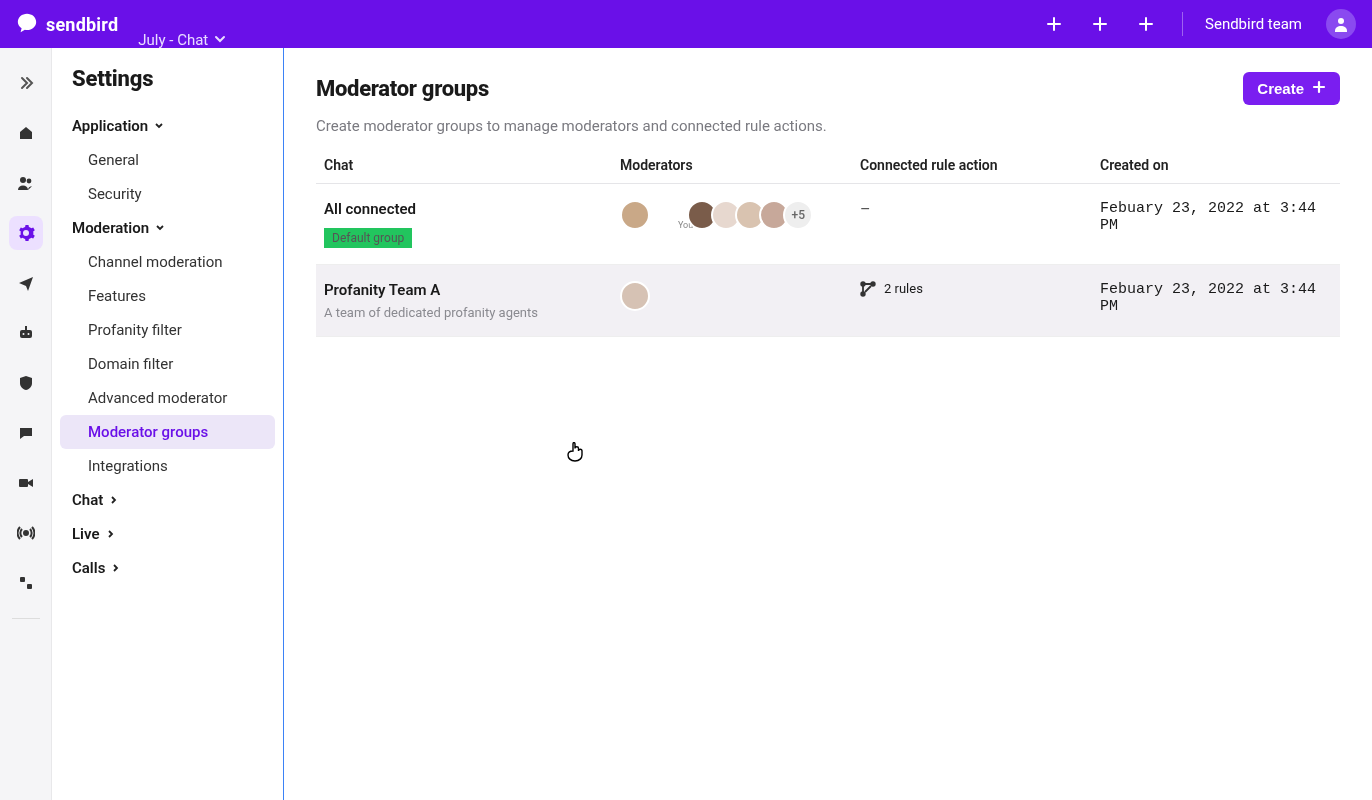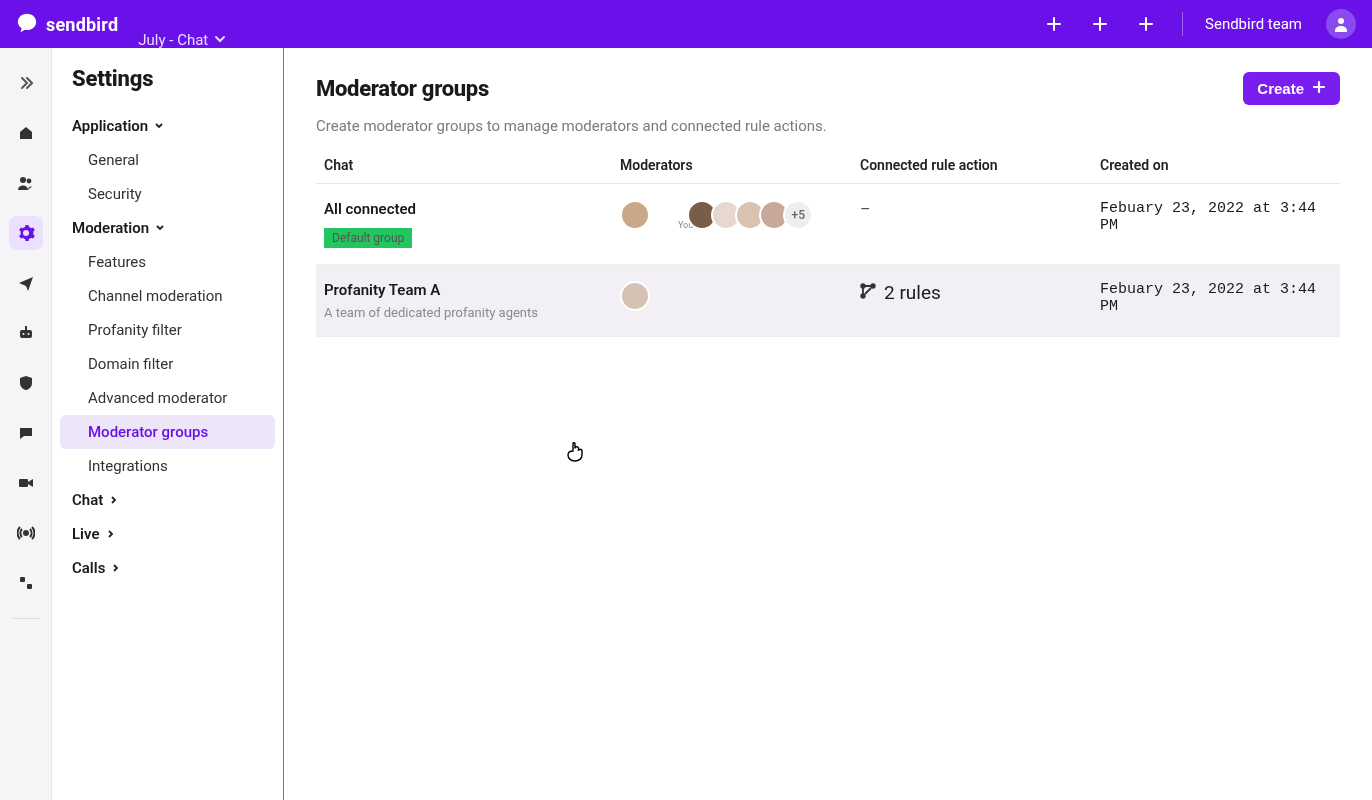--- a/index.html
+++ b/index.html
@@ -85,21 +85,21 @@
   }
   .avatars { display: flex; align-items: flex-start; }
   .av {
     width: 30px; height: 30px; border-radius: 50%; background: #d7c9b8;
     border: 2px solid #fff; margin-left: -6px; display: flex; align-items: center; justify-content: center;
   }
   .av:first-child { margin-left: 0; }
   .av.more { background: #eee; color: #666; font-size: 12px; font-weight: 500; }
   .av-wrap { display: flex; align-items: flex-end; gap: 28px; }
   .you-label { font-size: 9px; color: #888; margin-top: 2px; }
-  .rule-cell { display: flex; align-items: flex-start; gap: 8px; font-size: 19px; }
+  .rule-cell { display: flex; align-items: flex-start; gap: 8px; font-size: 13px; }
   .dash { color: #555; font-size: 16px; }
   .date { font-size: 15px; font-family: Liberation Mono, monospace; }
   .cursor-icon {
     position: absolute; left: 566px; top: 394px; pointer-events: none;
   }
   .rel { position: relative; }
   .av.c1{background:#c9a887;} .av.c2{background:#7a5c4a;} .av.c3{background:#e7d8cf;}
   .av.c4{background:#d9c3b0;} .av.c5{background:#c7a89a;} .av.c6{background:#d6c2b4;}
 </style>
 </head>
@@ -234,22 +234,22 @@
     <div class="section-item">Security</div>
 
     <div class="section-head">
       <span>Moderation</span>
       <span>
         <svg width="10" height="10" viewBox="0 0 10 10" fill="none">
             <path d="M2 3l3 3 3-3" stroke="#222" stroke-width="1.8"></path>
           </svg>
       </span>
     </div>
+    <div class="section-item">Channel moderation</div>
     <div class="section-item">Features</div>
-    <div class="section-item">Channel moderation</div>
     <div class="section-item">Profanity filter</div>
     <div class="section-item">Domain filter</div>
     <div class="section-item">Advanced moderator</div>
     <div class="section-item active">Moderator groups</div>
     <div class="section-item">Integrations</div>
 
     <div class="section-head">
       <span>Chat</span>
       <span>
         <svg width="10" height="10" viewBox="0 0 10 10" fill="none">

